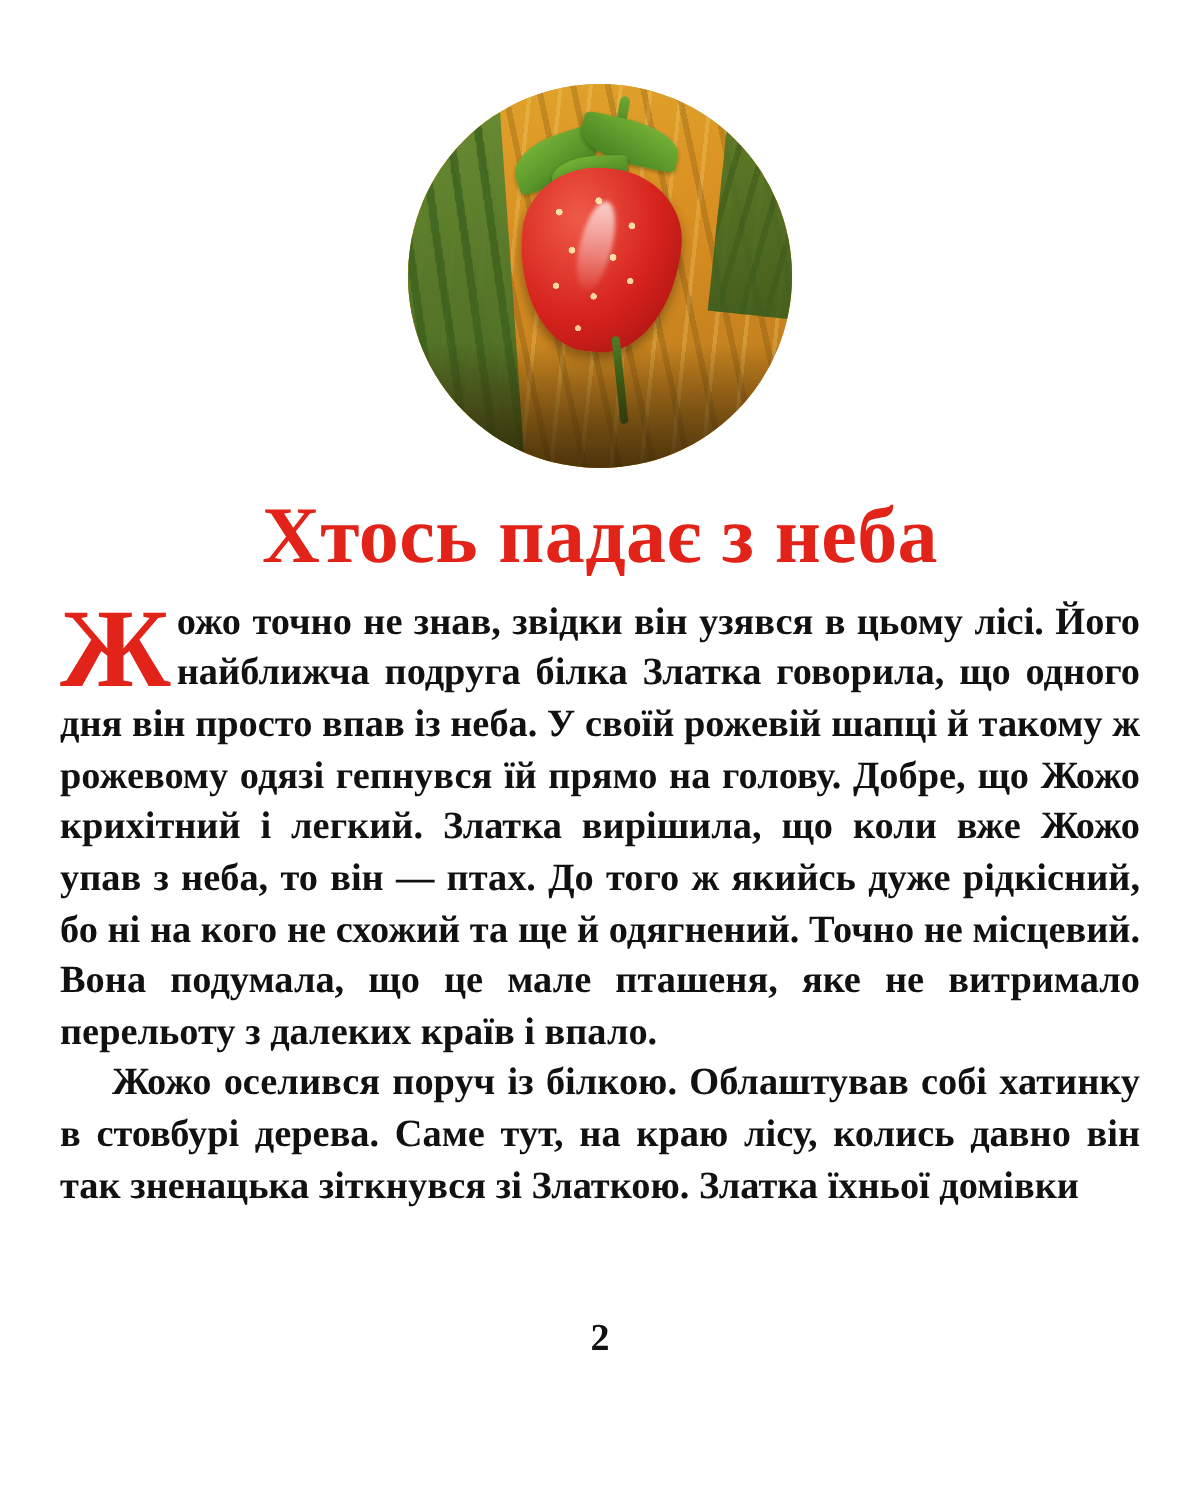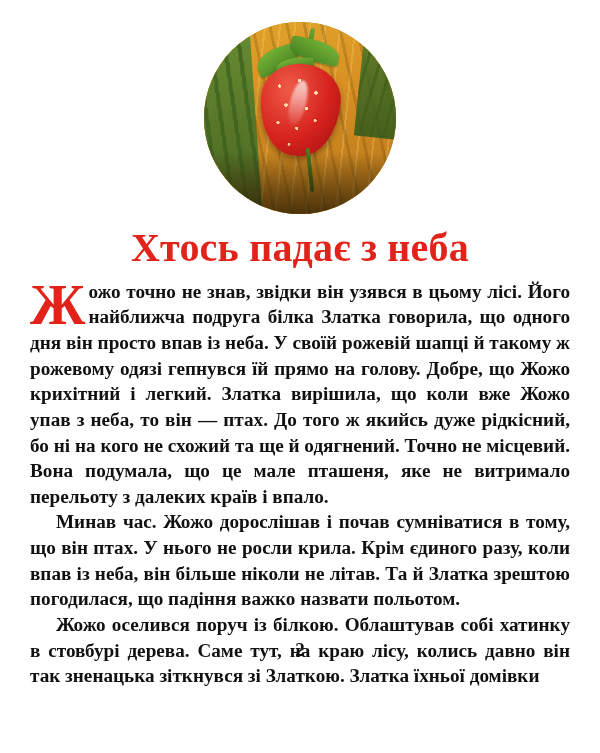--- a/index.html
+++ b/index.html
@@ -12,20 +12,21 @@
     background: #ffffff;
     font-family: "Liberation Serif", serif;
     overflow: hidden;
   }
   .page {
     position: relative;
     width: 600px;
     height: 677px;
     box-sizing: border-box;
     padding: 0;
+    margin-top: 20px;
   }
 
   
   .illustration-wrap {
     display: flex;
     justify-content: center;
     align-items: flex-start;
     padding-top: 22px;
   }
   .illustration {
@@ -216,19 +217,18 @@
       <div class="berry-shine"></div>
       <div class="stem-bottom"></div>
       <div class="ill-dark-bottom"></div>
     </div>
   </div>
 
   <h1 class="title">Хтось падає з неба</h1>
 
   <div class="body-text">
     <p class="first"><span class="dropcap">Ж</span><span>ожо точно не знав, звідки він узявся в цьому лісі. Його найближча подруга білка Златка говорила, що одного дня він просто впав із неба. У своїй рожевій шапці й такому ж рожевому одязі гепнувся їй прямо на голову. Добре, що Жожо крихітний і легкий. Златка вирішила, що коли вже Жожо упав з неба, то він — птах. До того ж якийсь дуже рідкісний, бо ні на кого не схожий та ще й одягнений. Точно не місцевий. Вона подумала, що це мале пташеня, яке не витримало перельоту з далеких країв і впало.</span></p>
-    <p>Минав час. Жожо дорослішав і почав сумніватися в тому, що він птах. У нього не росли крила. Крім єдиного разу, коли впав із неба, він більше ніколи не літав. Та й Златка зрештою погодилася, що падіння важко назвати польотом.</p>
     <p>Жожо оселився поруч із білкою. Облаштував собі хатинку в стовбурі дерева. Саме тут, на краю лісу, колись давно він так зненацька зіткнувся зі Златкою. Златка їхньої домівки</p>
   </div>
 
   <div class="page-number">2</div>
 
 </div>
 
 </body></html>

